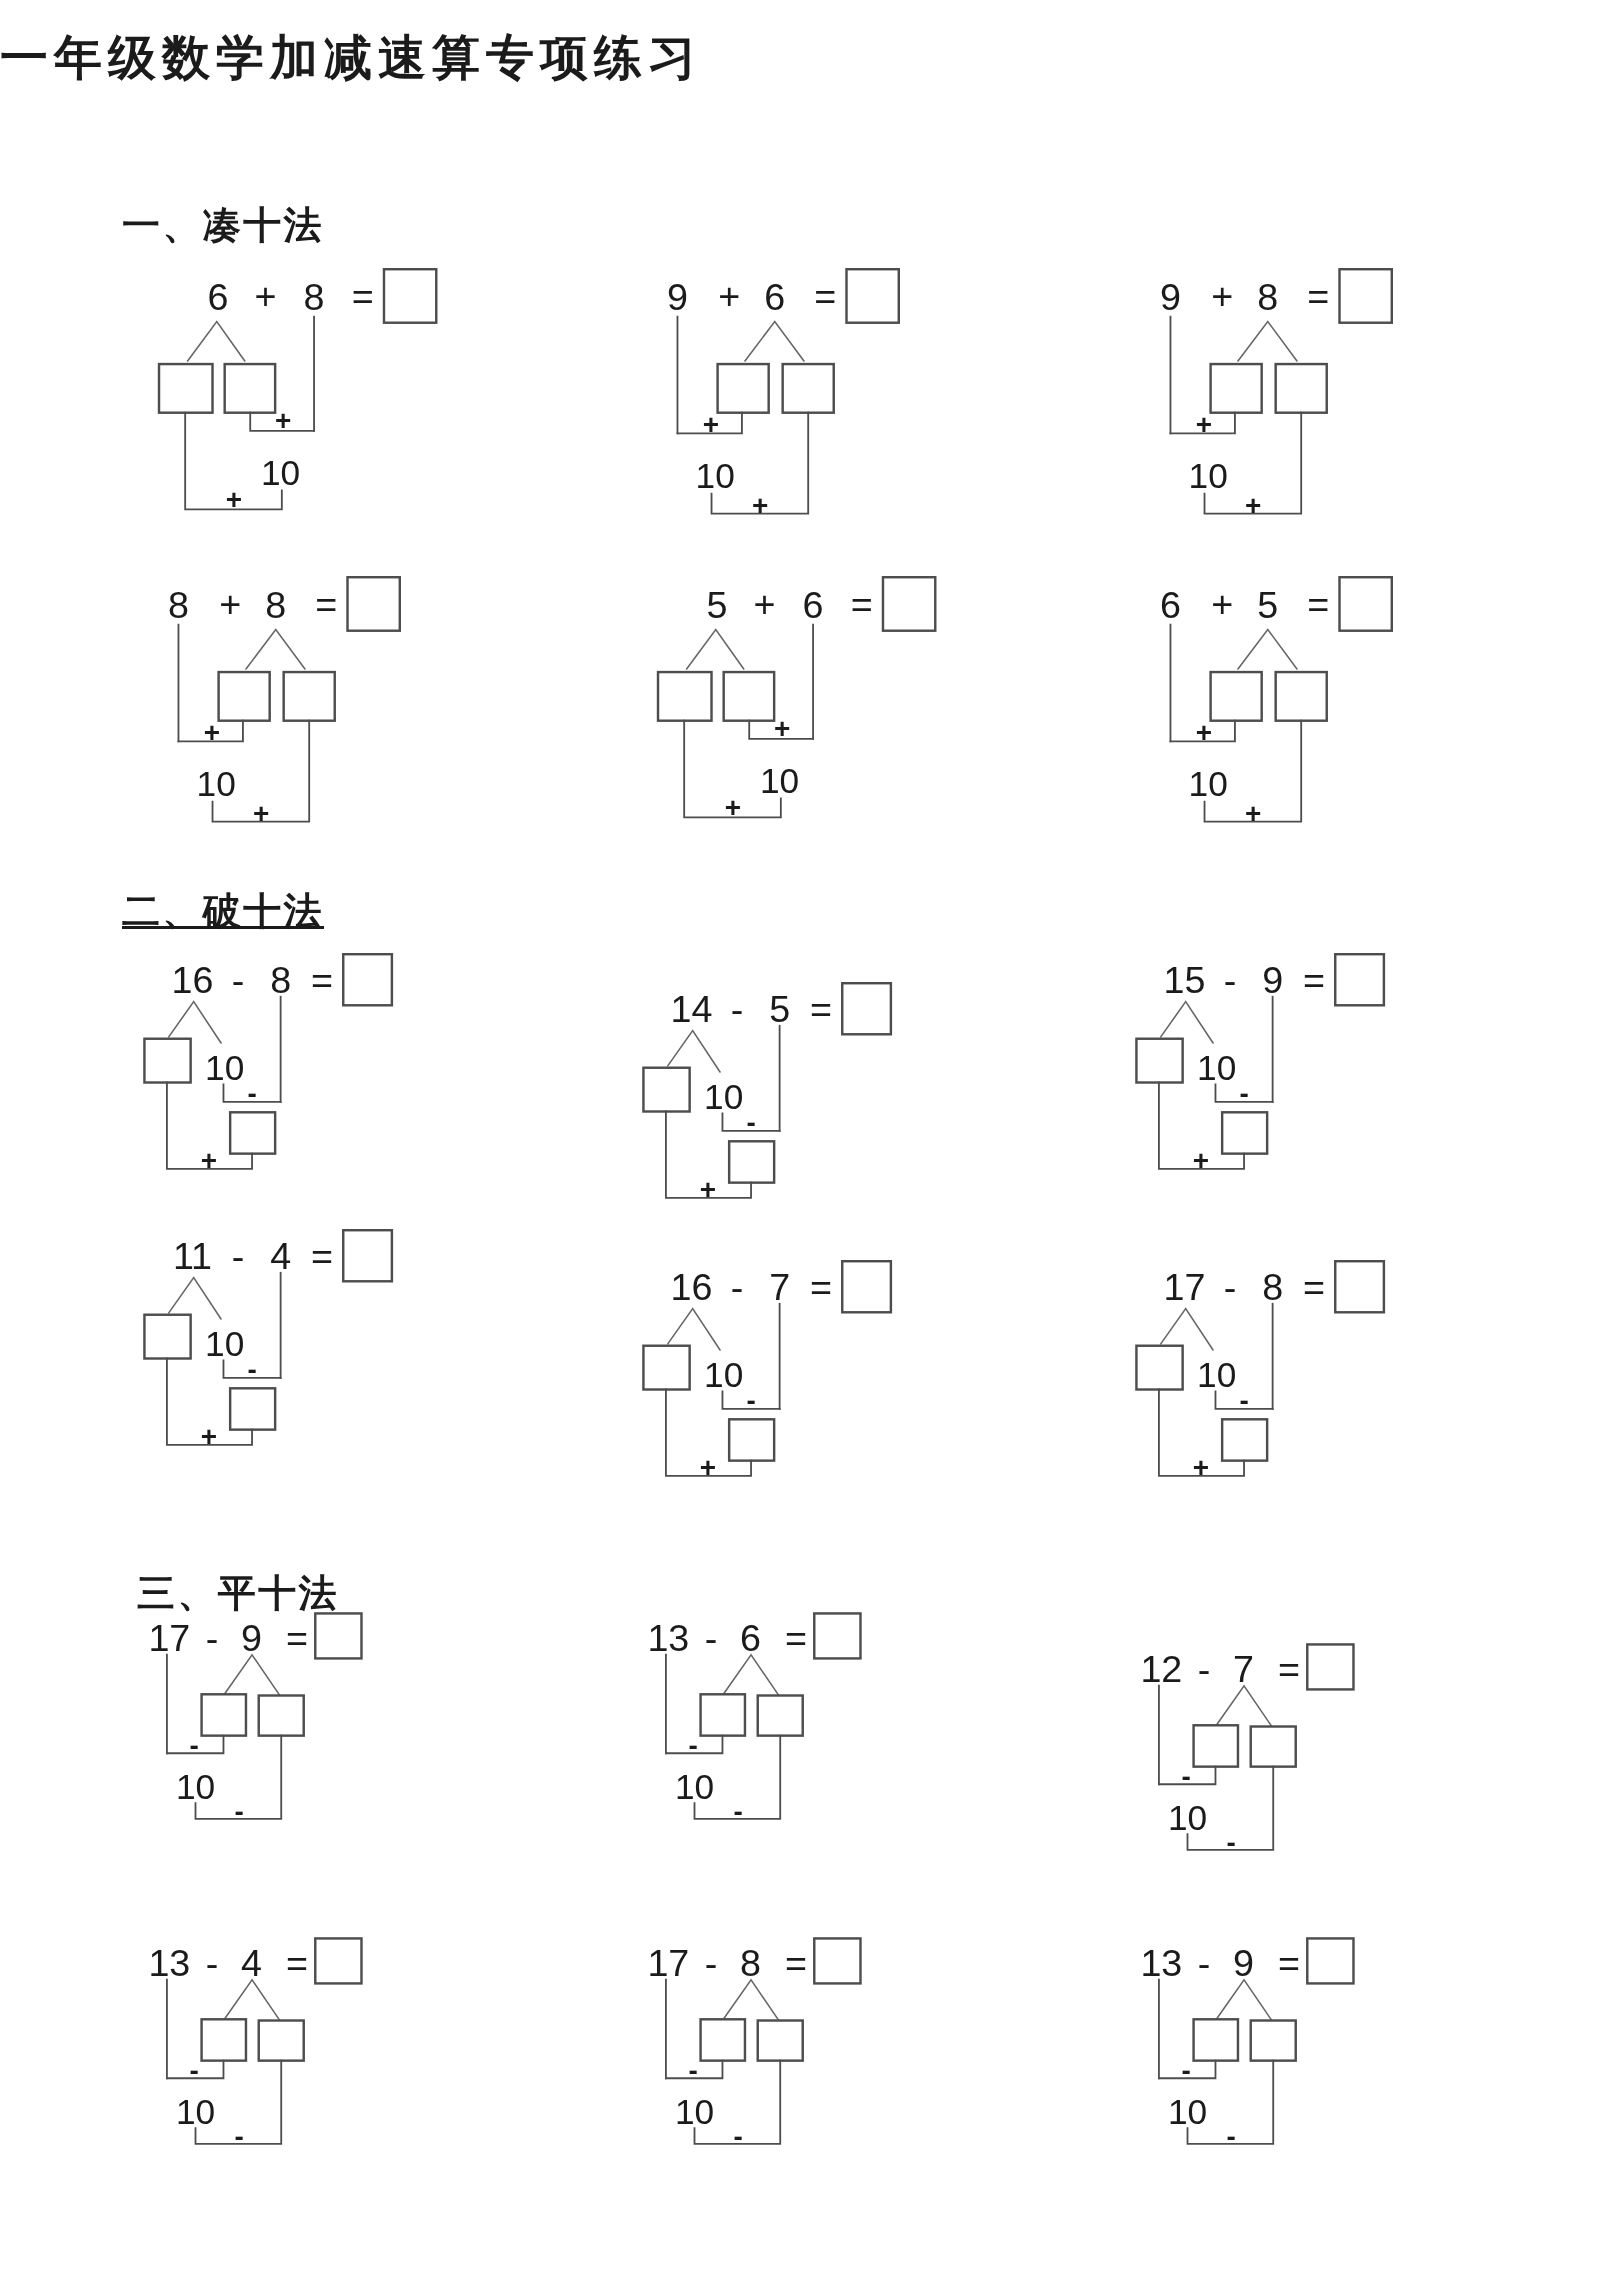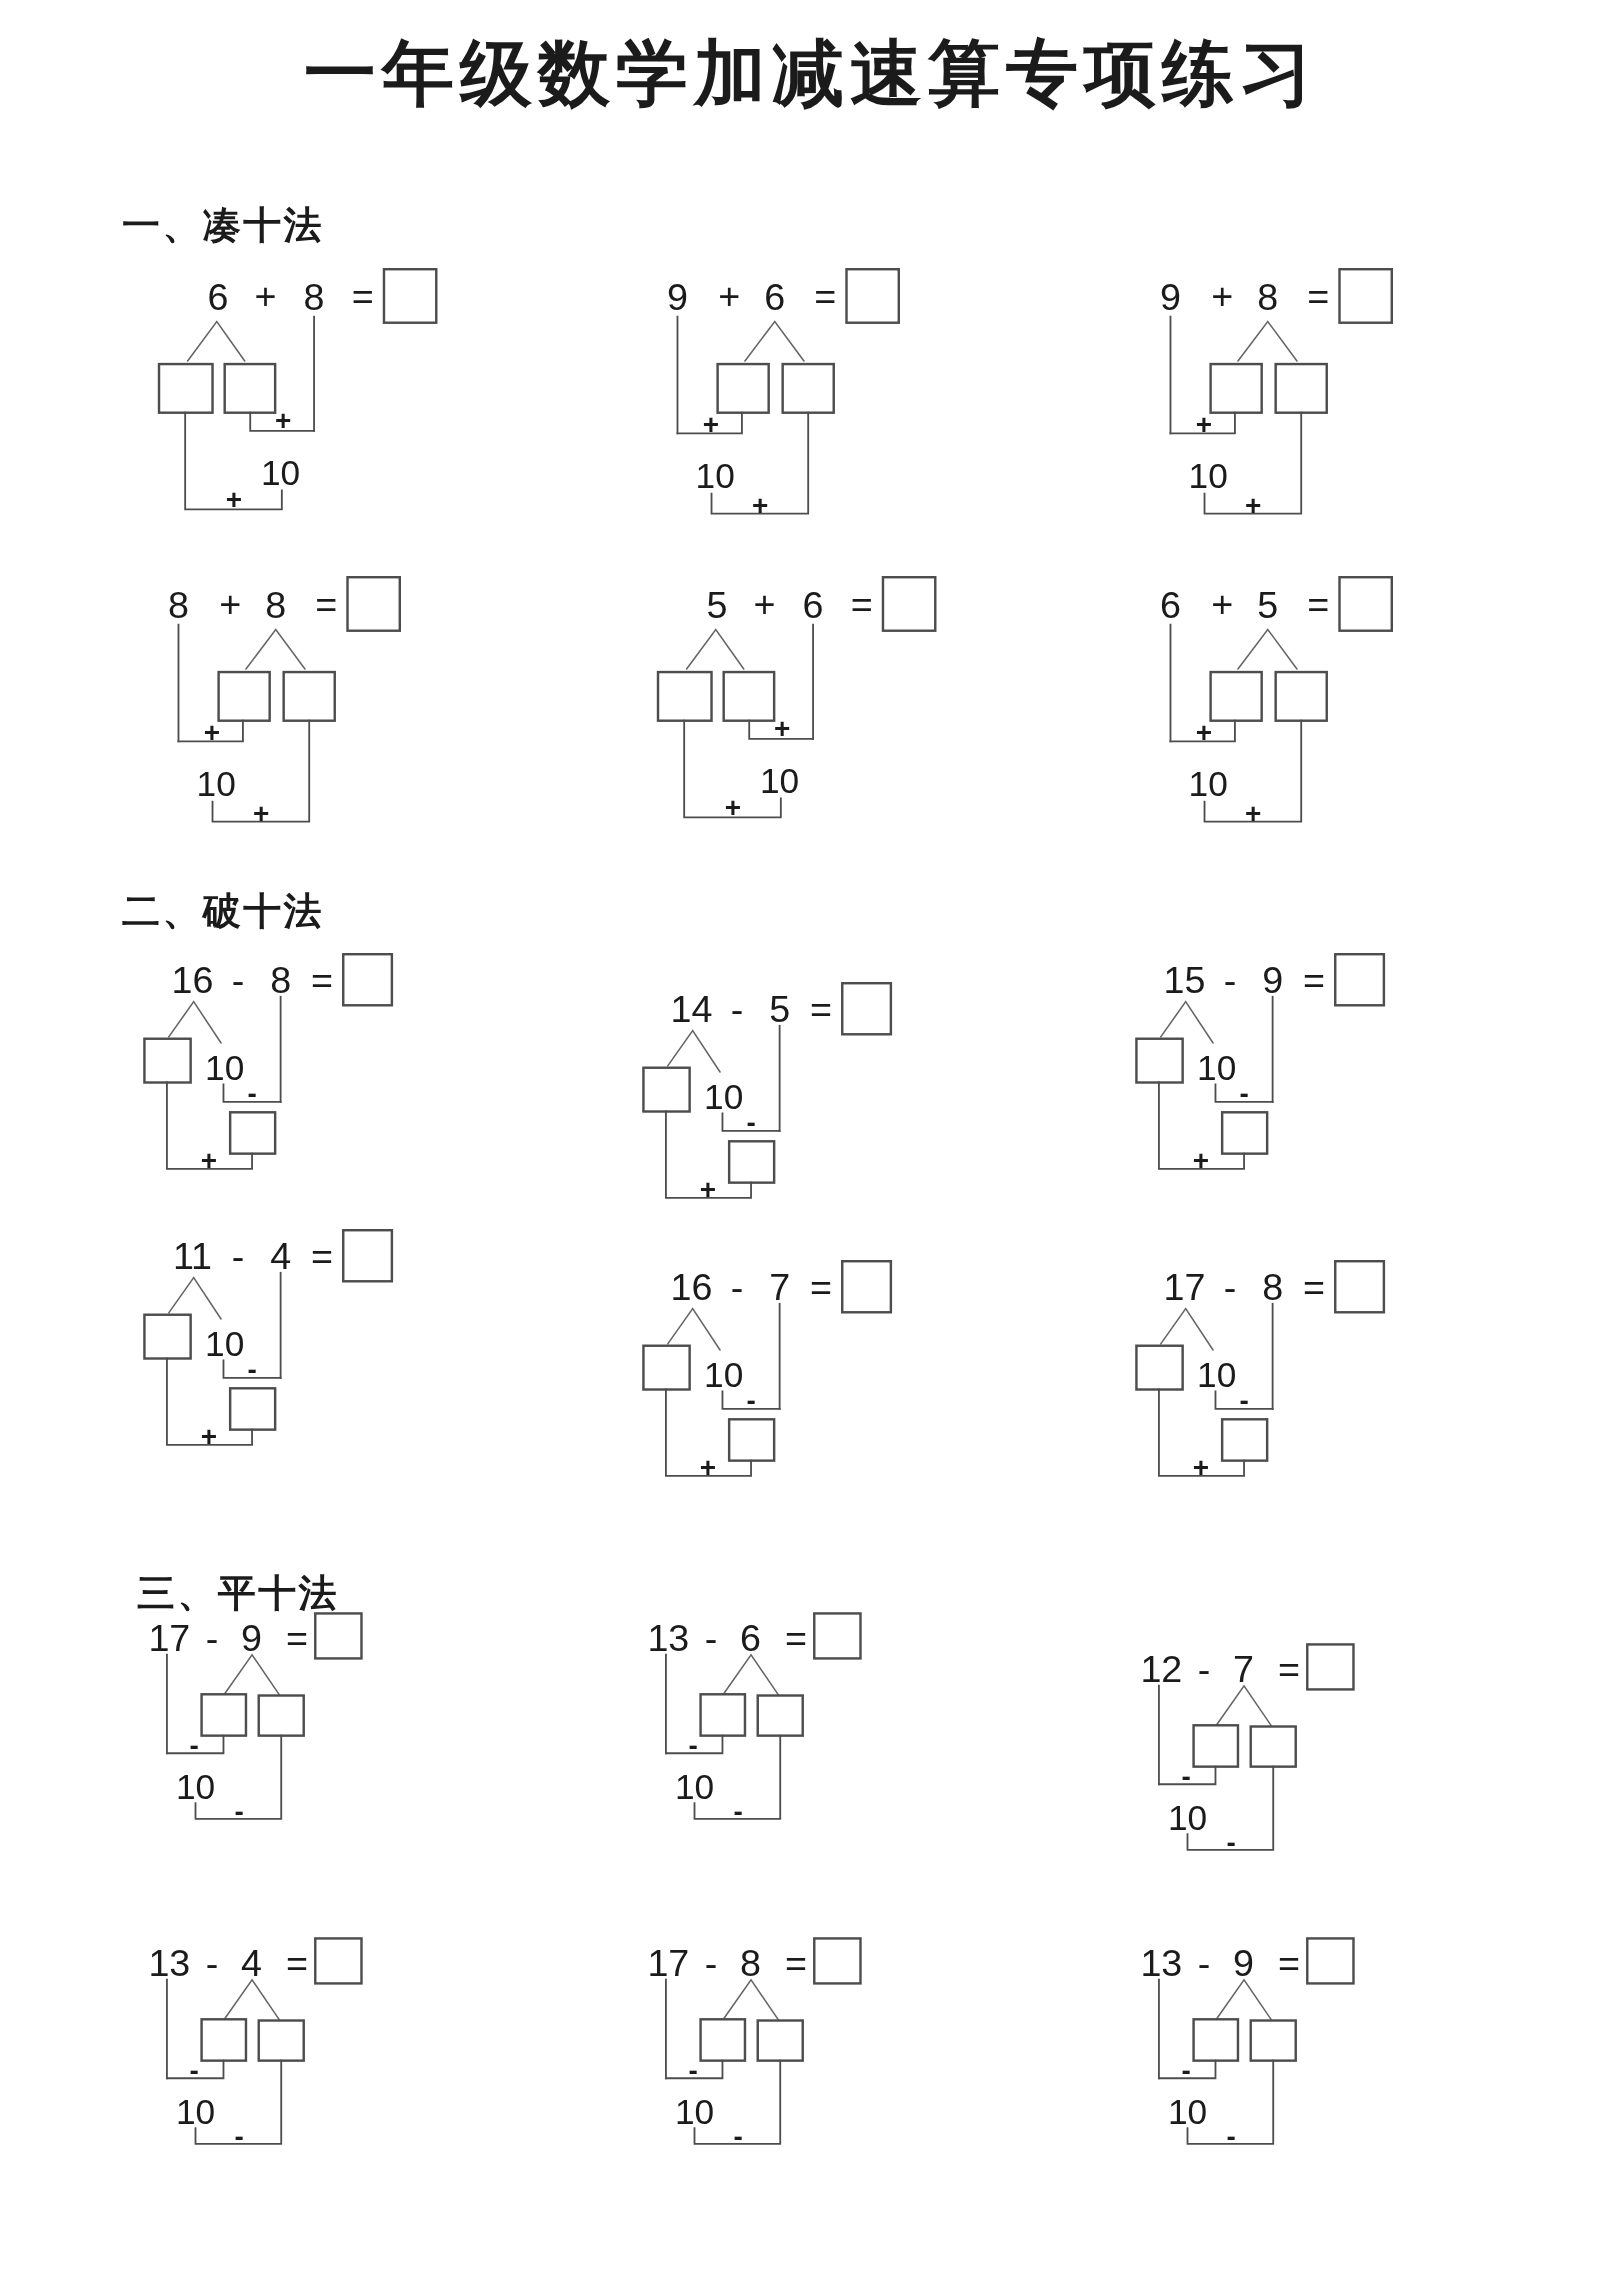--- a/index.html
+++ b/index.html
@@ -13,22 +13,21 @@
     height: 2295px;
     background: var(--paper, #ffffff);
     overflow: hidden;
   }
   .page-title {
     position: absolute;
     top: 25.6px;
     left: 0;
     width: 1622px;
     margin: 0;
-    text-align: center;
-    font-size: 72px;
+    font-size: 48px;
     font-weight: 900;
     letter-spacing: 6px;
     color: var(--ink, #111111);
     white-space: nowrap;
   }
   .section-heading {
     position: absolute;
     margin: 0;
     font-size: 38px;
     font-weight: 800;
@@ -188,21 +187,21 @@
             <rect x="295" y="158" width="84" height="80" class="blank-box"></rect>
             <polyline points="122,272 228,272 228,238" class="connector"></polyline>
             <text x="177" y="258" class="step-op" text-anchor="middle" dominant-baseline="central">+</text>
             <text x="184" y="342" class="ten-label" text-anchor="middle" dominant-baseline="central">10</text>
             <polyline points="178,371 178,404 337,404 337,238" class="connector"></polyline>
             <text x="258" y="390" class="step-op" text-anchor="middle" dominant-baseline="central">+</text>
           </svg>
         </div>
       </div>
       <div>
-        <h2 class="section-heading" style="left: 122px; top: 886px;">二、破十法</h2>
+        <h2 class="section-heading" style="left: 122px; top: 886px; text-decoration: underline;">二、破十法</h2>
         <div class="problem-cell" style="left: 104px; top: 953px;">
           <svg viewBox="0 0 800 500" width="487" height="304">
             <text x="145" y="45" class="eq-text" text-anchor="middle" dominant-baseline="central">16</text>
             <text x="220" y="44" class="eq-text" text-anchor="middle" dominant-baseline="central">-</text>
             <text x="290" y="45" class="eq-text" text-anchor="middle" dominant-baseline="central">8</text>
             <text x="358" y="44" class="eq-text" text-anchor="middle" dominant-baseline="central">=</text>
             <rect x="393" y="2" width="80" height="84" class="blank-box"></rect>
             <polyline points="106,138 147,80 192,148" class="branch"></polyline>
             <polyline points="290,72 290,245" class="connector"></polyline>
             <rect x="66" y="141" width="76" height="72" class="blank-box"></rect>

